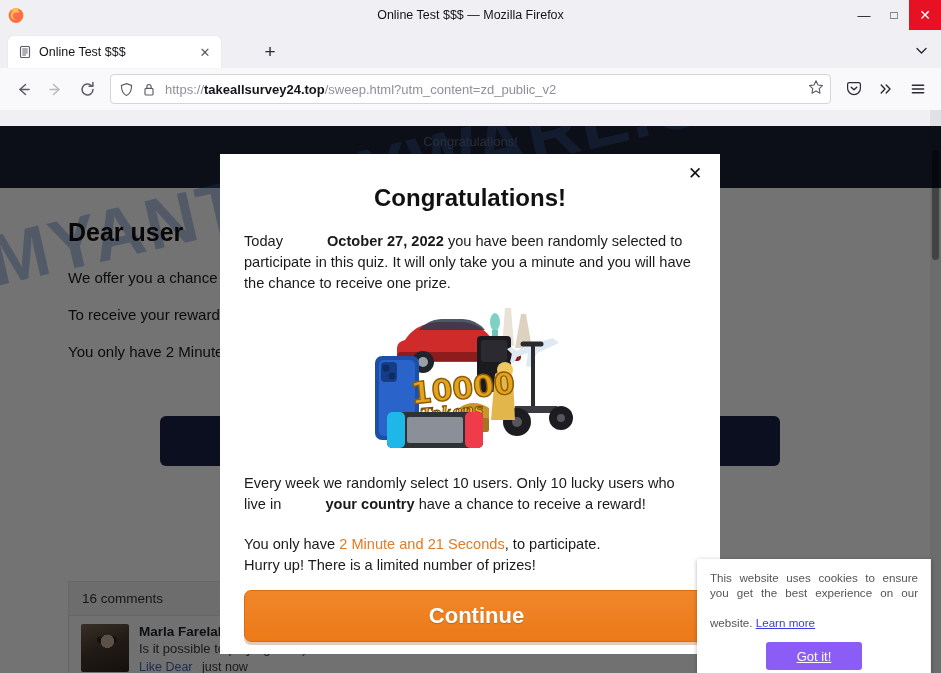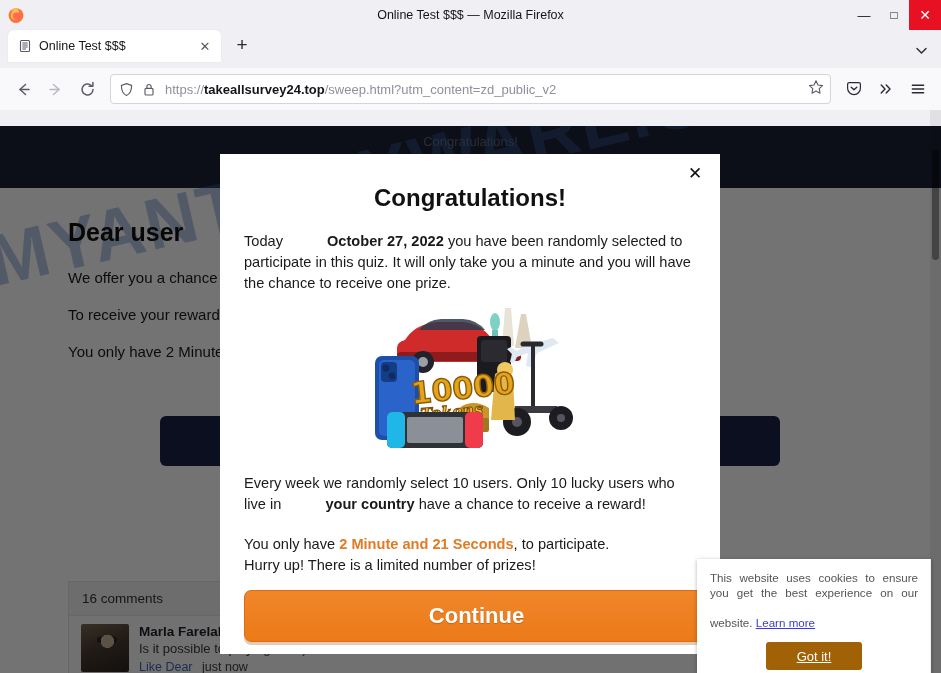--- a/index.html
+++ b/index.html
@@ -29,22 +29,22 @@
   .win-ctrls { margin-left: auto; display: flex; height: 30px; align-items: stretch; z-index: 2;}
   .win-btn {
     width: 30px; display: flex; align-items: center; justify-content: center;
     font-size: 12px; color: #15141a; cursor: default;
   }
   .win-btn.min { font-size: 13px; }
   .win-btn.close { background: #e81123; color: #fff; width: 32px; font-size: 14px; }
 
   
   .tabstrip {
-    height: 38px; background: #f0f0f4; display: flex; 
-    padding: 0 4px; position: relative;
+    height: 38px; background: #f0f0f4; display: flex; align-items: flex-end;
+    padding: 0 4px; position: relative; gap: 28px;
   }
   .tab {
     display: flex; align-items: center; gap: 7px;
     height: 32px; width: 213px; margin-left: 4px;
     background: #ffffff; border-radius: 5px 5px 0 0;
     padding: 0 8px 0 10px;
     box-shadow: 0 0 1px rgba(0,0,0,.18);
   }
   .tab-fav { width: 14px; height: 14px; flex: 0 0 auto; color:#5b5b66; }
   .tab-title {
@@ -159,21 +159,21 @@
     position: absolute; right: 14px; top: 8px;
     width: 22px; height: 22px; display: flex; align-items: center; justify-content: center;
     font-size: 17px; color: #111; font-family: "DejaVu Sans", sans-serif;
   }
   .modal-title {
     text-align: center; font-size: 24px; font-weight: bold; color: #111;
     margin-top: 30px;
   }
   .m-para { font-size: 14.6px; line-height: 1.44; color: #1a1a1a; margin-top: 19px; }
   .m-para b { font-weight: bold; margin-left: 40px; }
-  .m-para .hot { color: #e07b26; font-weight: bold; }
+  .m-para .hot { color: #e07b26; font-weight: normal; }
 
   
   .prize { height: 150px; margin: 6px 0 4px; position: relative; }
   .prize svg { position: absolute; left: 50%; top: 0; transform: translateX(-50%); }
 
   .continue {
     margin: 14px auto 0; width: 465px; height: 52px;
     background: linear-gradient(#f0862a, #ec7a18);
     border: 1px solid #d96d10; border-radius: 7px;
     box-shadow: 0 3px 0 rgba(150,70,5,.28);
@@ -190,21 +190,21 @@
     box-shadow: 0 1px 4px rgba(0,0,0,.3);
     padding: 11px 13px 13px;
   }
   .cookie-text {
     font-size: 11.6px; color: #555; line-height: 1.32; text-align: justify;
   }
   .cookie-link { color: #3b3bdb; text-decoration: underline; display: inline-block; margin-top: 14px;
                  font-size: 11.6px; }
   .cookie-btn {
     margin: 12px auto 0; width: 96px; height: 28px;
-    background: #a16207; border-radius: 3px;
+    background: #8b5cf6; border-radius: 3px;
     display: flex; align-items: center; justify-content: center;
     font-size: 13px; color: #fff; text-decoration: underline;
   }
 
   
   .scrollbar {
     position: absolute; right: 0; top: 110px; width: 11px; height: 563px;
     background: rgba(0,0,0,.06);
   }
   .scroll-thumb {

